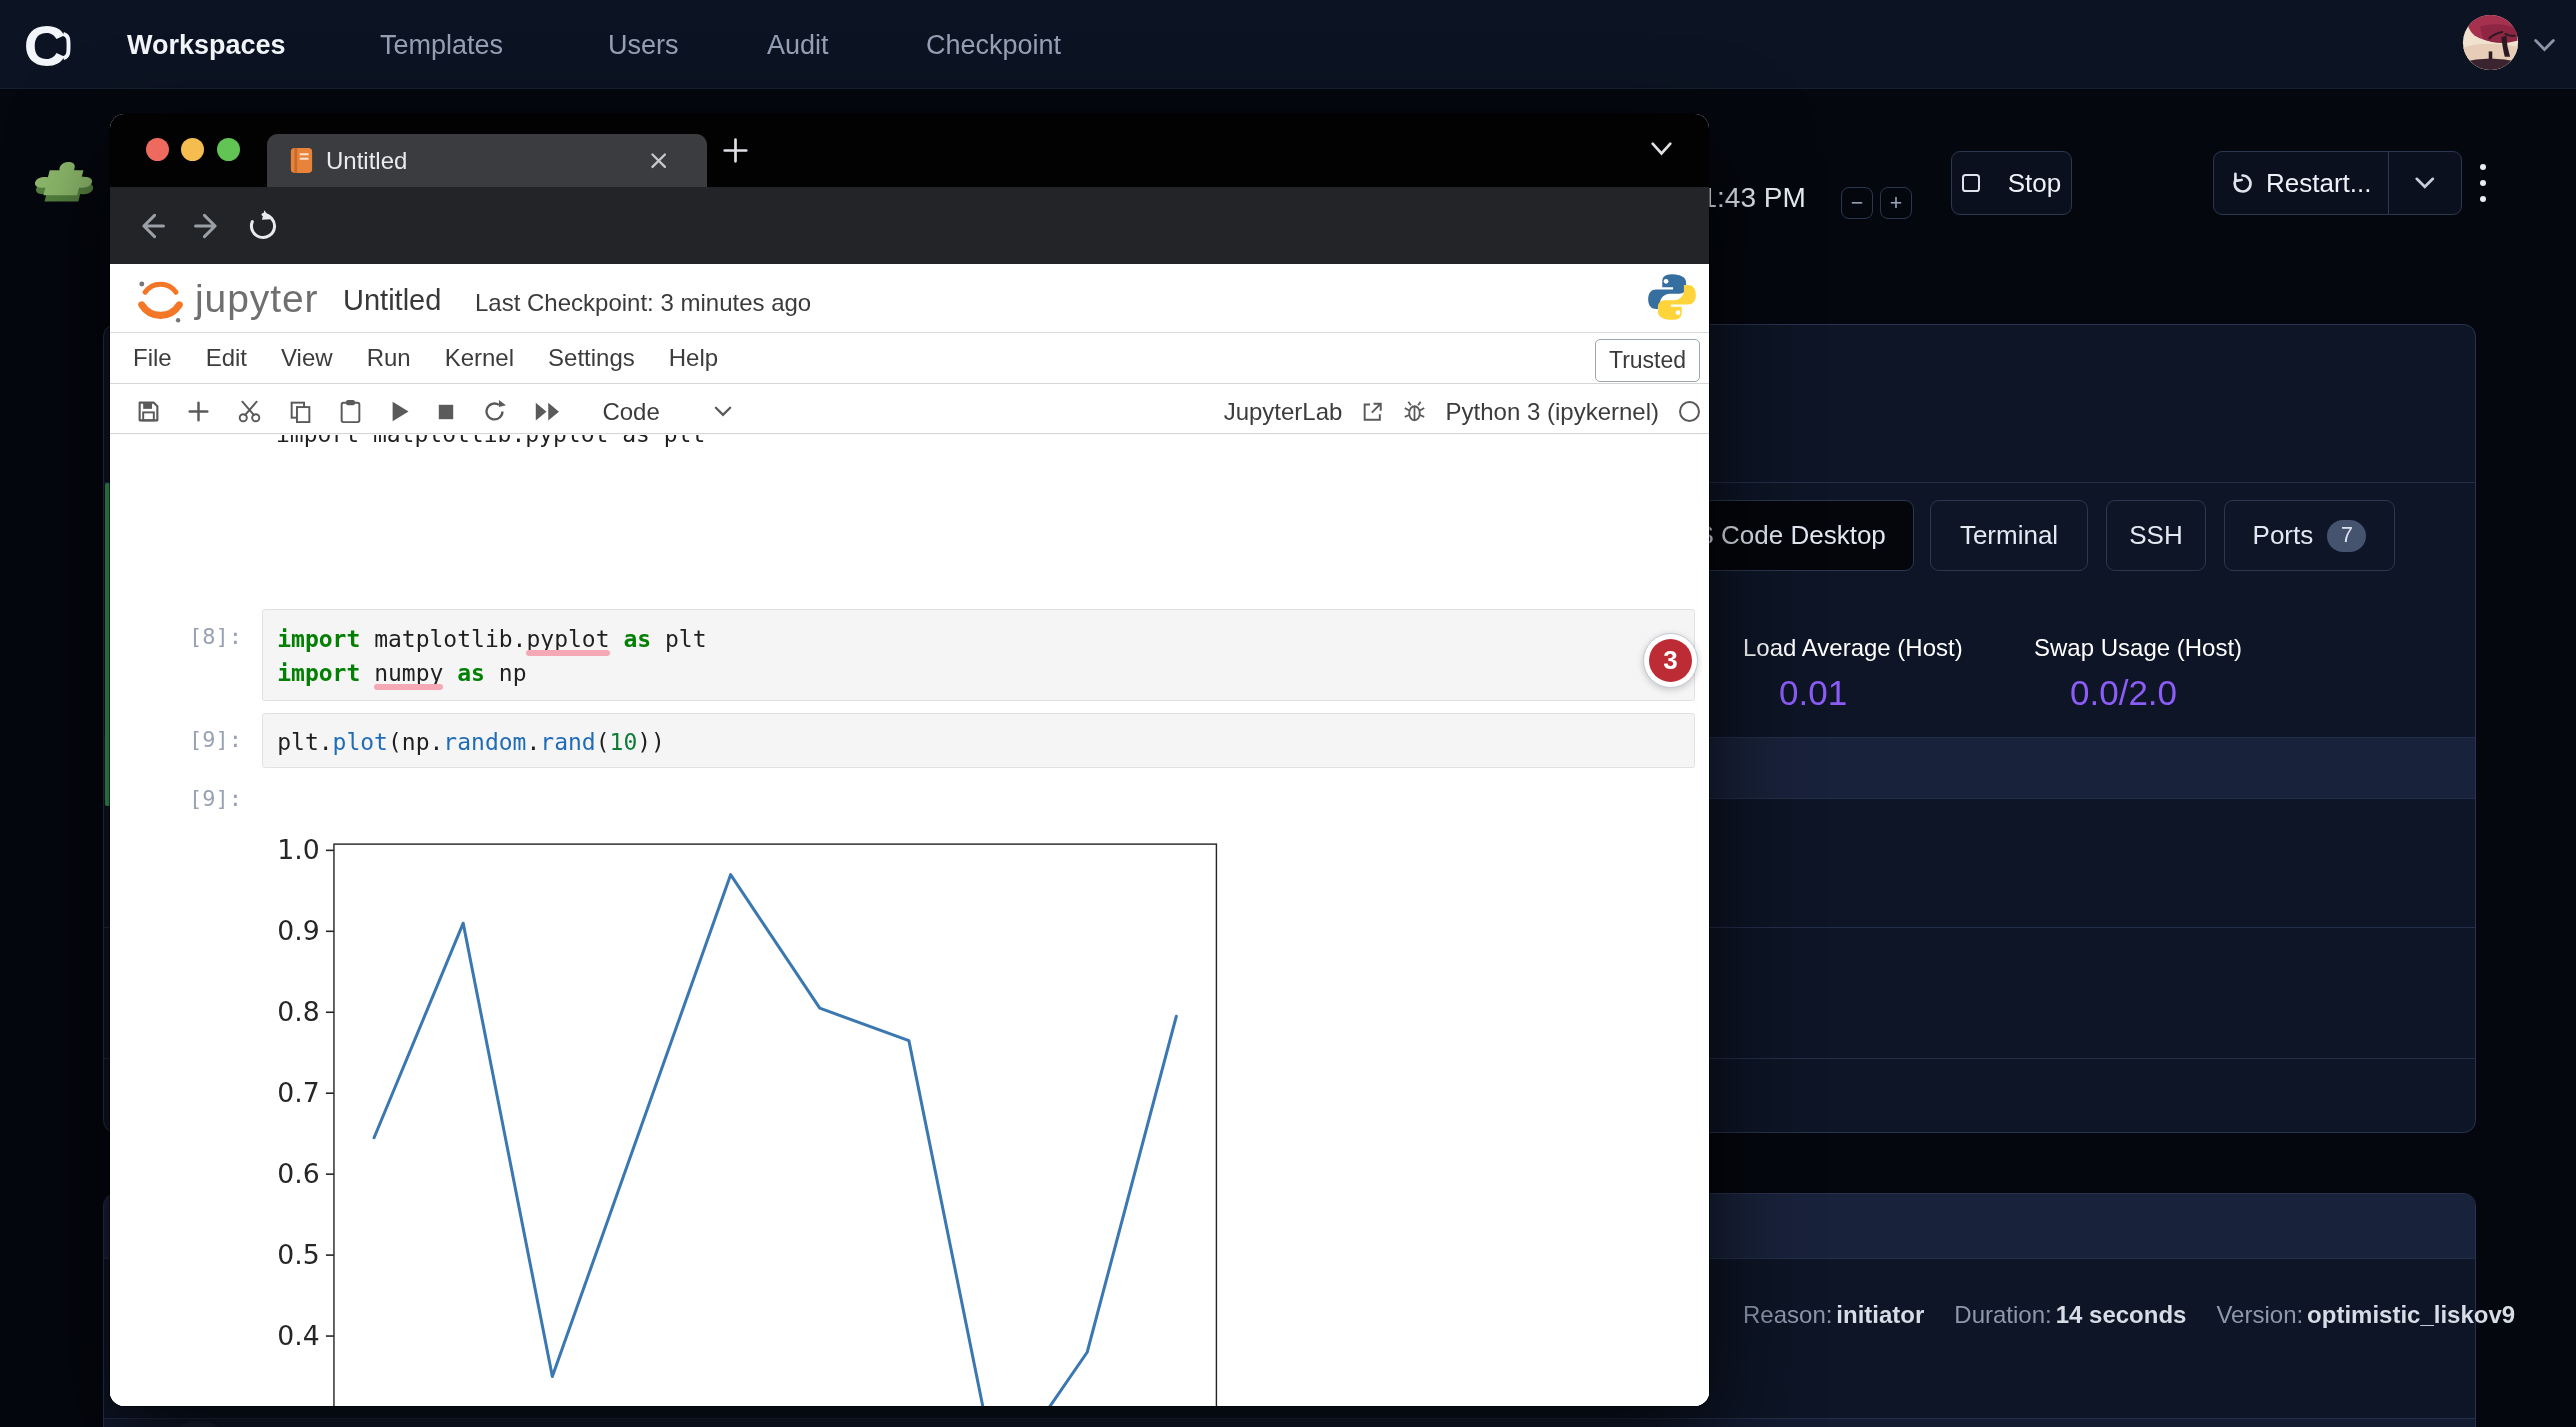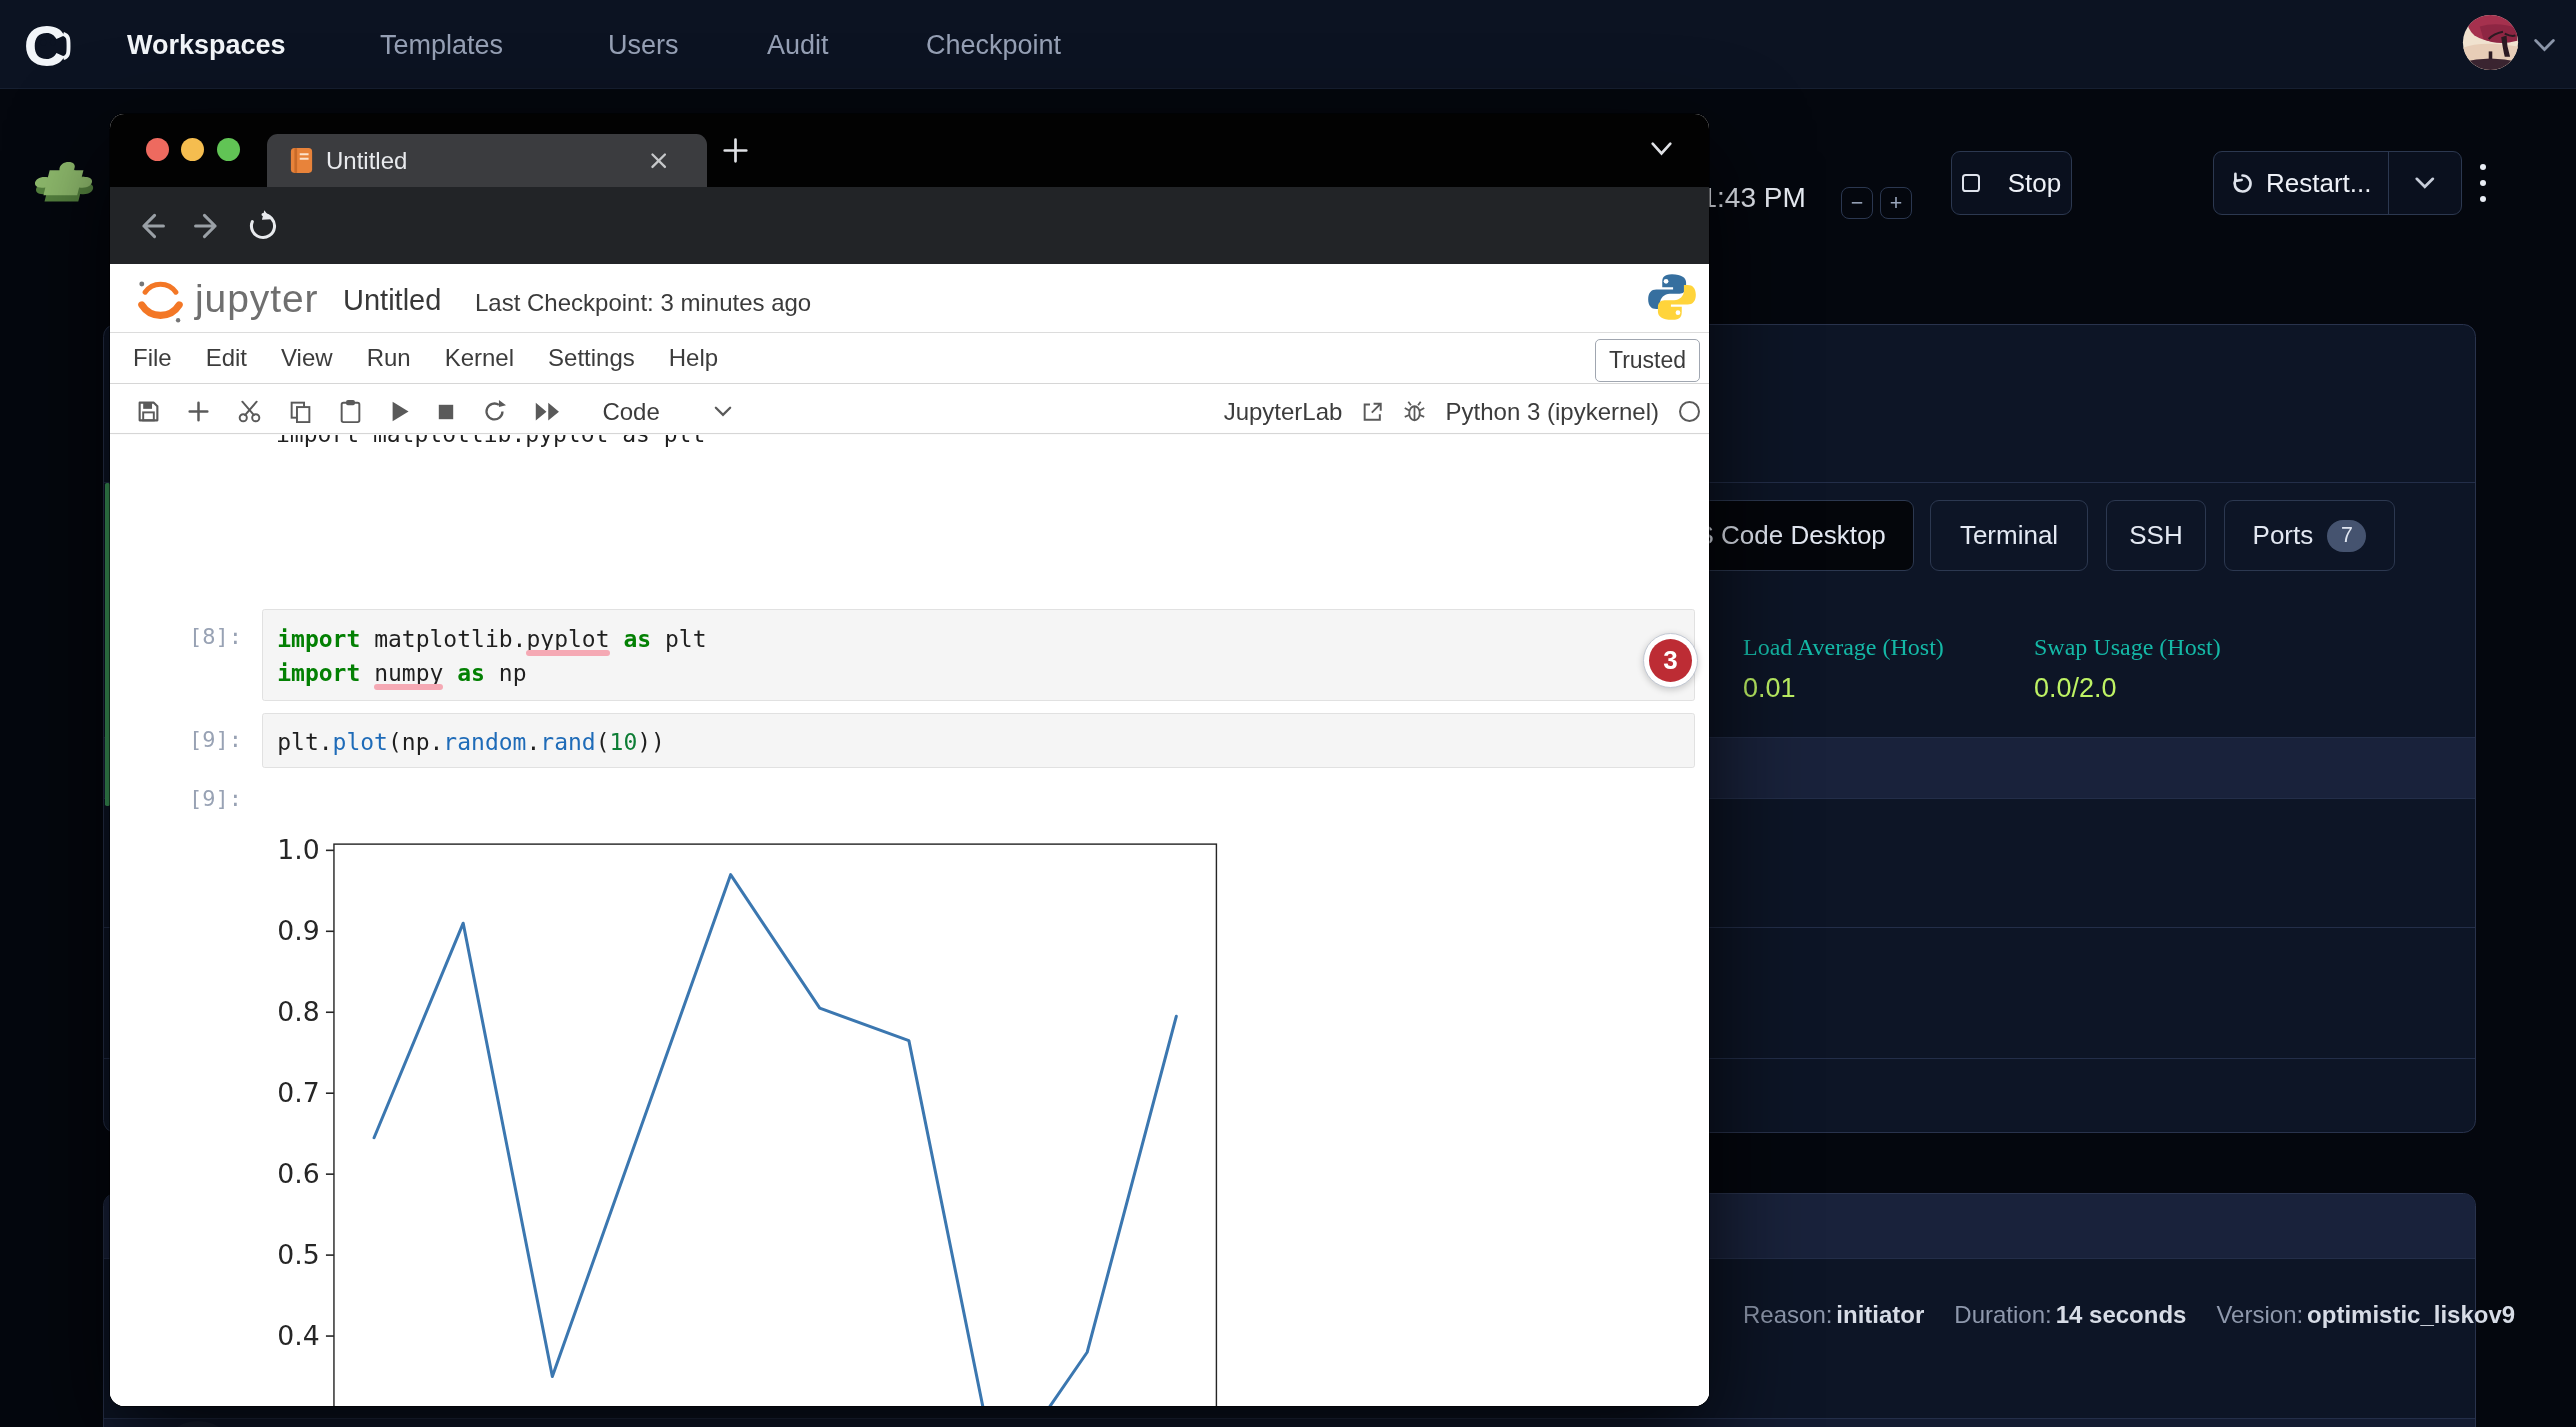--- a/index.html
+++ b/index.html
@@ -14,22 +14,22 @@
   .nav-item.active { color:#f2f5f9; font-weight:bold; }
 
   
   .card { position:absolute; background:#0d1526; border:1.3px solid #29334d; border-radius:12.5px; z-index:1; }
   .card-band { position:absolute; left:0; right:0; background:#19223b; }
   .hairline { position:absolute; left:0; right:0; height:1.3px; background:#232e49; }
   .ws-btn { position:absolute; height:71px; border:1.3px solid #2c3850; border-radius:9px;
     background:transparent; color:#e3e8f2; font-size:26px; font-family:"Liberation Sans",sans-serif;
     display:flex; align-items:center; justify-content:center; gap:14.2px; z-index:2; cursor:pointer; }
   .ws-btn.primary { background:#04060b; }
-  .stat-label { position:absolute; font-size:24px; color:#14b8a6; z-index:2;font-family:Liberation Serif, serif; }
-  .stat-value { position:absolute; font-size:27px; color:#bef264; z-index:2; }
+  .stat-label { position:absolute; font-size:24px; color:#ffffff; z-index:2; }
+  .stat-value { position:absolute; font-size:35px; color:#8b5cf6; z-index:2;margin-left:36px; }
   .meta-label { color:#8e98ac; font-size:24px; }
   .meta-value { color:#d7dce6; font-size:24px; font-weight:bold; }
   .top-btn { position:absolute; top:151px; height:64px; border:1.3px solid #2c3850; border-radius:9px;
     background:#0a101e; color:#eef1f7; display:flex; align-items:center; justify-content:center;
     font-size:26px; z-index:2; cursor:pointer; }
   .mini-btn { position:absolute; top:187px; width:32px; height:32px; border:1.3px solid #2b3750;
     border-radius:8px; color:#9aa6bc; font-size:21.4px; display:flex; align-items:center;
     justify-content:center; background:transparent; z-index:2; cursor:pointer; }
 
   

